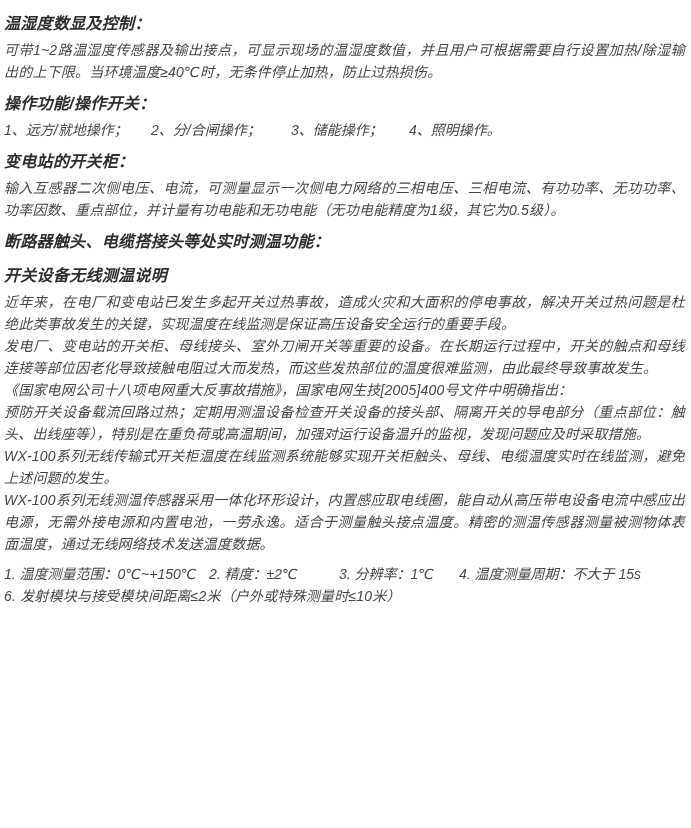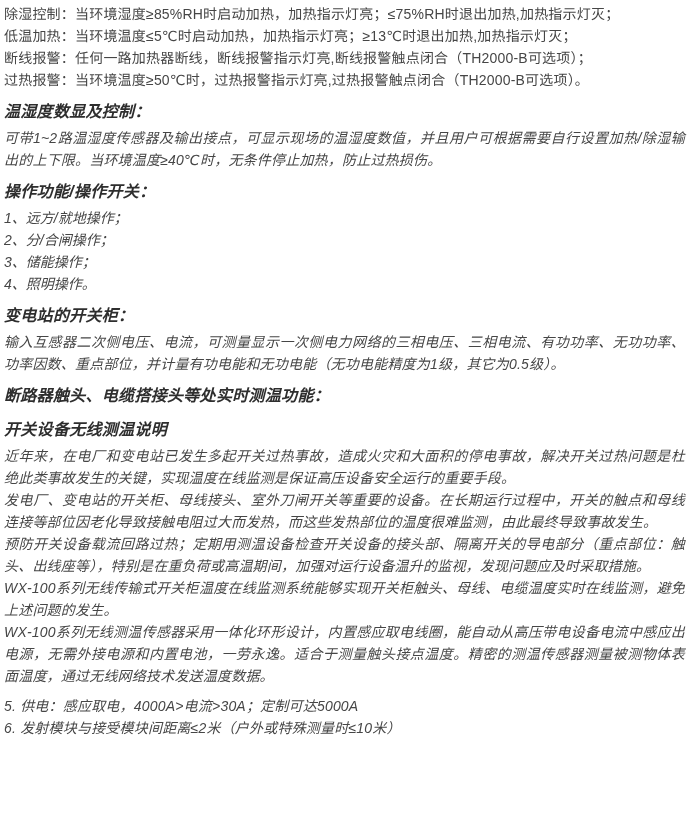--- a/index.html
+++ b/index.html
@@ -39,47 +39,40 @@
     font-size: 16px;
     line-height: 26px;
     font-weight: bold;
     color: #2e2e2e;
     letter-spacing: 0.3px;
   }
   .inline-items {
     display: flex;
     font-size: 14px;
     line-height: 22px;
-    flex-direction: column;
   }
   .inline-items span {
     display: inline-block;
     white-space: nowrap;
   }
   .ops-row span:nth-child(1) { width: 147px; }
   .ops-row span:nth-child(2) { width: 140px; }
   .ops-row span:nth-child(3) { width: 118px; }
   .spec-row span:nth-child(1) { width: 205px; }
   .spec-row span:nth-child(2) { width: 130px; }
   .spec-row span:nth-child(3) { width: 120px; }
   .spec-lines p {
     text-align: left;
   }
 </style>
 </head>
 <body>
 
 <div class="doc">
 
-  <section class="intro">
-    <p>除湿控制：当环境湿度≥85%RH时启动加热，加热指示灯亮；≤75%RH时退出加热,加热指示灯灭；</p>
-    <p>低温加热：当环境温度≤5℃时启动加热，加热指示灯亮；≥13℃时退出加热,加热指示灯灭；</p>
-    <p>断线报警：任何一路加热器断线，断线报警指示灯亮,断线报警触点闭合（TH2000-B可选项）；</p>
-    <p>过热报警：当环境温度≥50℃时，过热报警指示灯亮,过热报警触点闭合（TH2000-B可选项）。</p>
-  </section>
 
   <section class="block">
     <h2 class="sec-heading">温湿度数显及控制：</h2>
     <p>可带1~2路温湿度传感器及输出接点，可显示现场的温湿度数值，并且用户可根据需要自行设置加热/除湿输出的上下限。当环境温度≥40℃时，无条件停止加热，防止过热损伤。</p>
   </section>
 
   <section class="block">
     <h2 class="sec-heading">操作功能/操作开关：</h2>
     <div class="inline-items ops-row">
       <span>1、远方/就地操作；</span>
@@ -95,26 +88,32 @@
   </section>
 
   <section class="block">
     <h2 class="sec-heading">断路器触头、电缆搭接头等处实时测温功能：</h2>
   </section>
 
   <section class="block">
     <h2 class="sec-heading">开关设备无线测温说明</h2>
     <p>近年来，在电厂和变电站已发生多起开关过热事故，造成火灾和大面积的停电事故，解决开关过热问题是杜绝此类事故发生的关键，实现温度在线监测是保证高压设备安全运行的重要手段。</p>
     <p>发电厂、变电站的开关柜、母线接头、室外刀闸开关等重要的设备。在长期运行过程中，开关的触点和母线连接等部位因老化导致接触电阻过大而发热，而这些发热部位的温度很难监测，由此最终导致事故发生。</p>
+    <p>《国家电网公司十八项电网重大反事故措施》，国家电网生技[2005]400号文件中明确指出：</p>
     <p>预防开关设备载流回路过热；定期用测温设备检查开关设备的接头部、隔离开关的导电部分（重点部位：触头、出线座等），特别是在重负荷或高温期间，加强对运行设备温升的监视，发现问题应及时采取措施。</p>
     <p>WX-100系列无线传输式开关柜温度在线监测系统能够实现开关柜触头、母线、电缆温度实时在线监测，避免上述问题的发生。</p>
     <p>WX-100系列无线测温传感器采用一体化环形设计，内置感应取电线圈，能自动从高压带电设备电流中感应出电源，无需外接电源和内置电池，一劳永逸。适合于测量触头接点温度。精密的测温传感器测量被测物体表面温度，通过无线网络技术发送温度数据。</p>
   </section>
 
   <section class="block">
+    <div class="inline-items spec-row">
+      <span>1. 温度测量范围：0℃~+150℃</span>
+      <span>2. 精度：±2℃</span>
+      <span>3. 分辨率：1℃</span>
+      <span>4. 温度测量周期：不大于 15s</span>
+    </div>
     <div class="spec-lines">
-      <p>5. 供电：感应取电，4000A&gt;电流&gt;30A；定制可达5000A</p>
       <p>6. 发射模块与接受模块间距离≤2米（户外或特殊测量时≤10米）</p>
 
     </div>
   </section>
 
 </div>
 
 </body></html>

